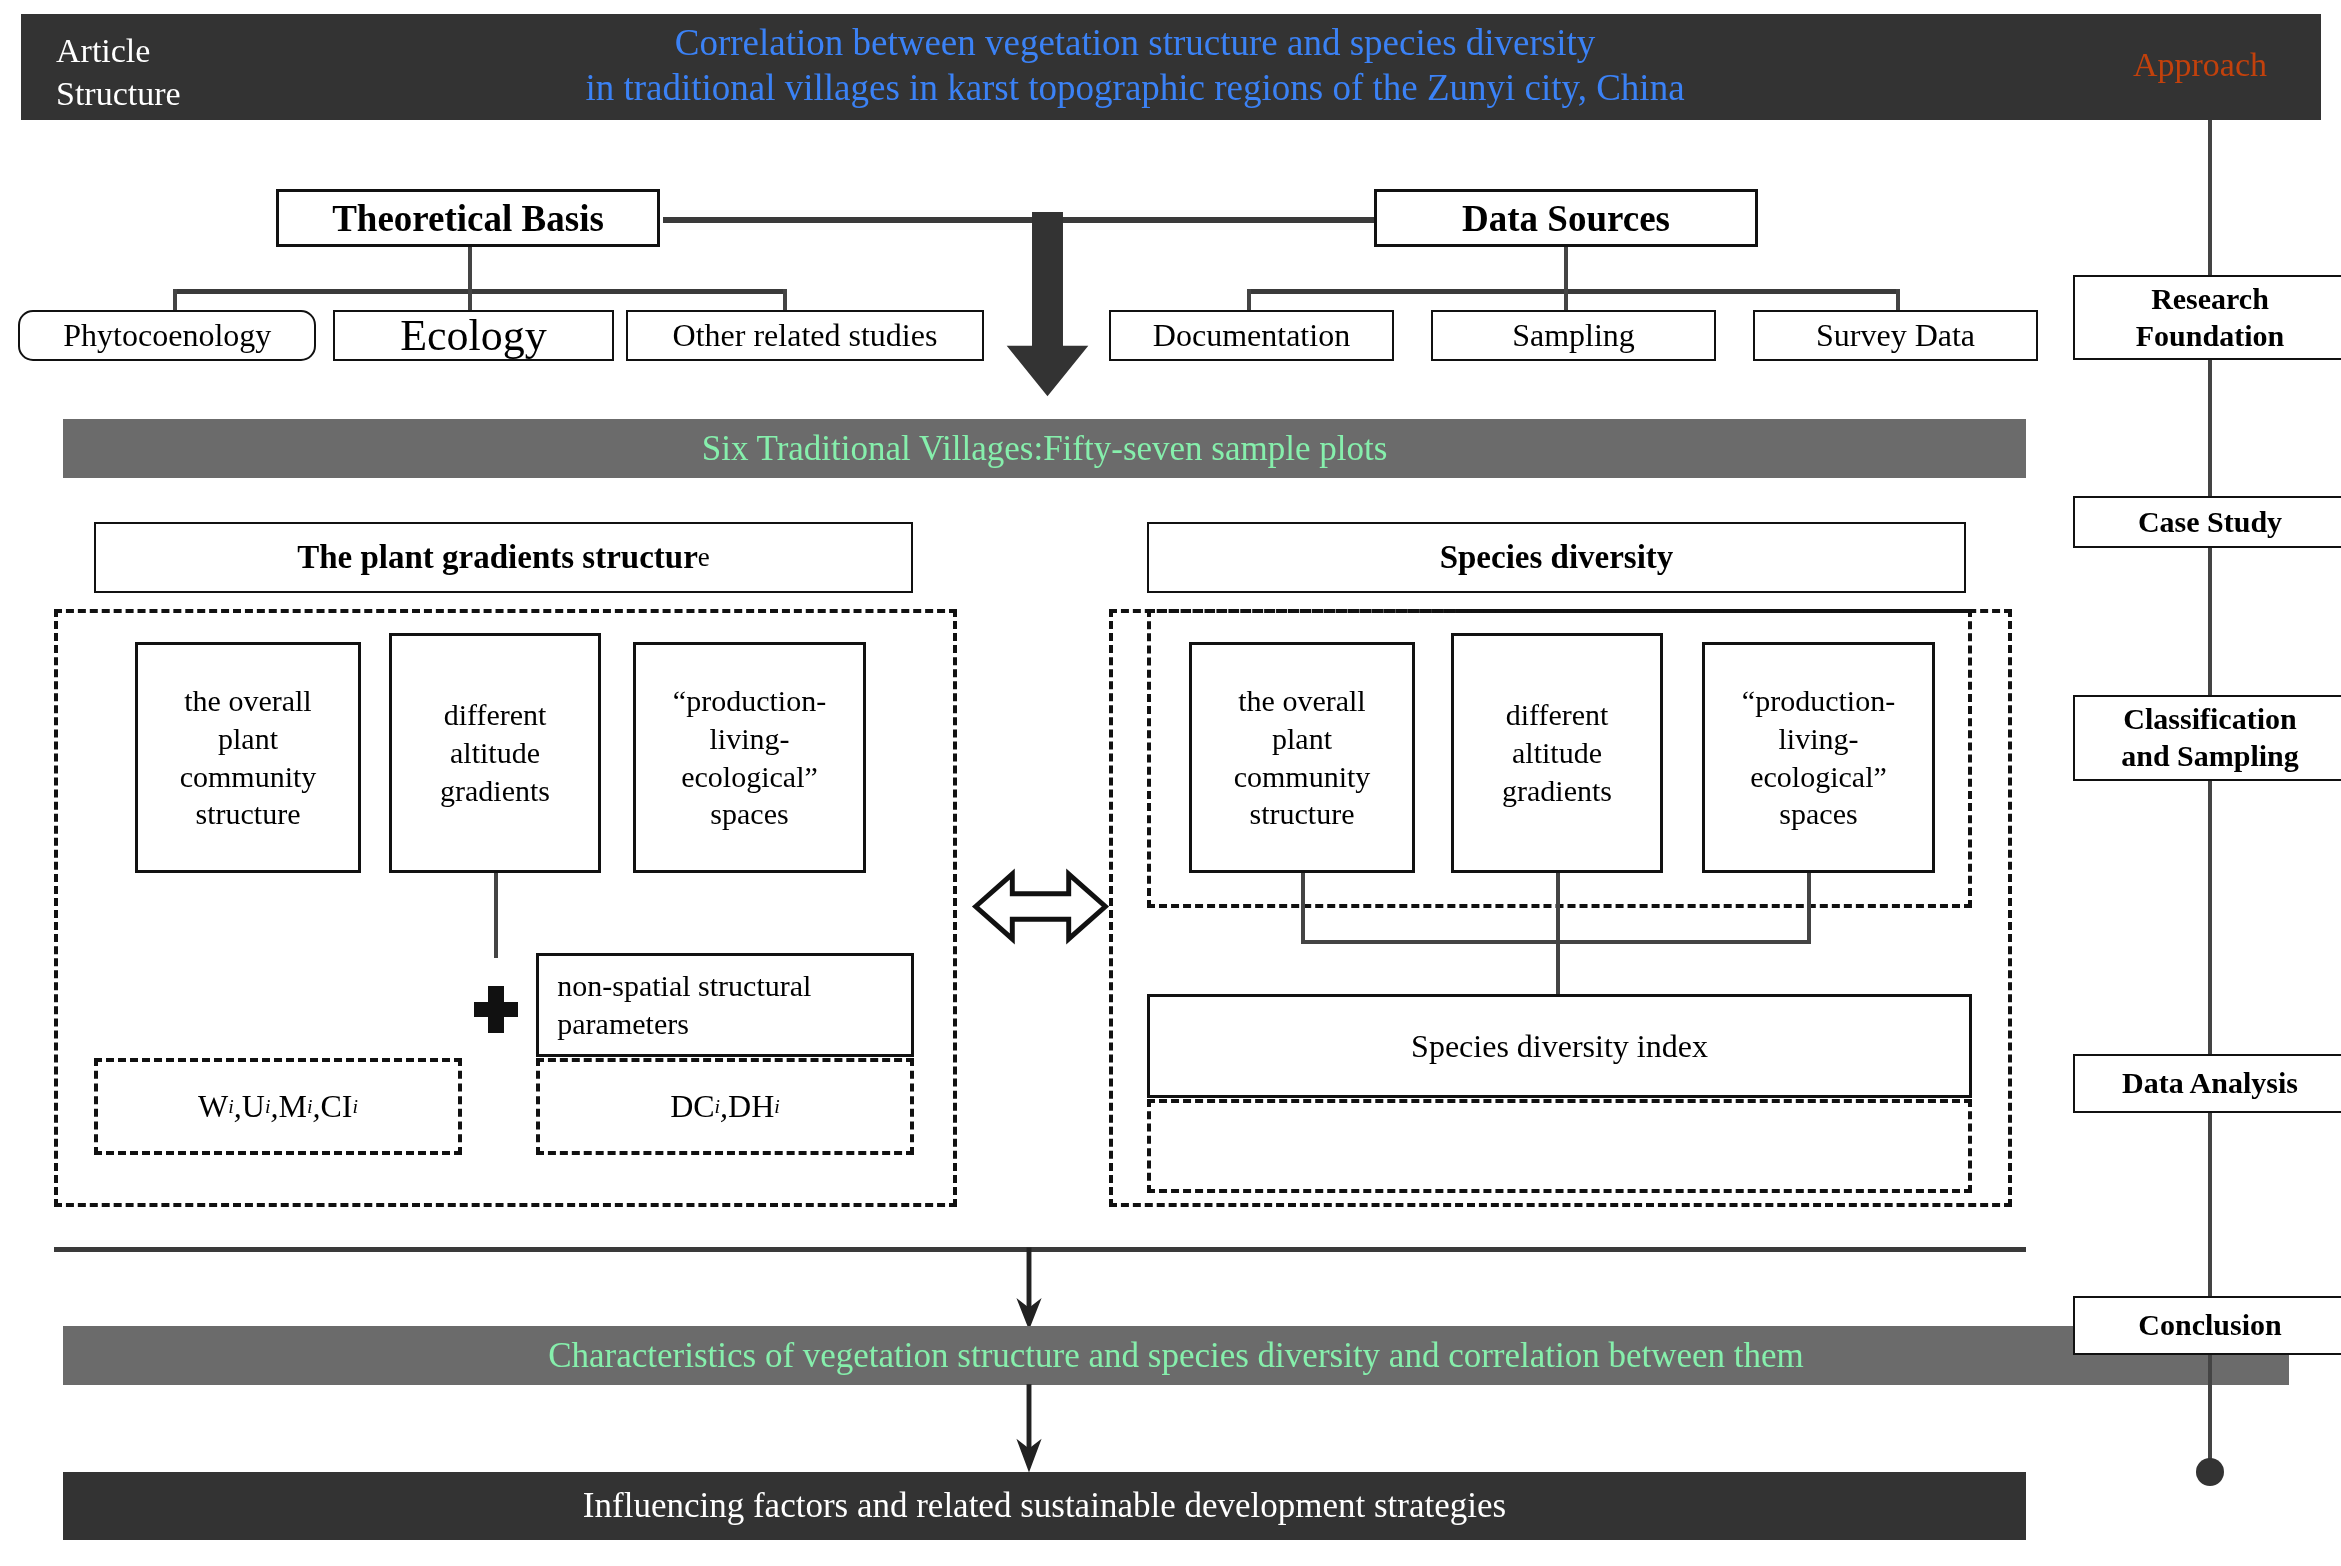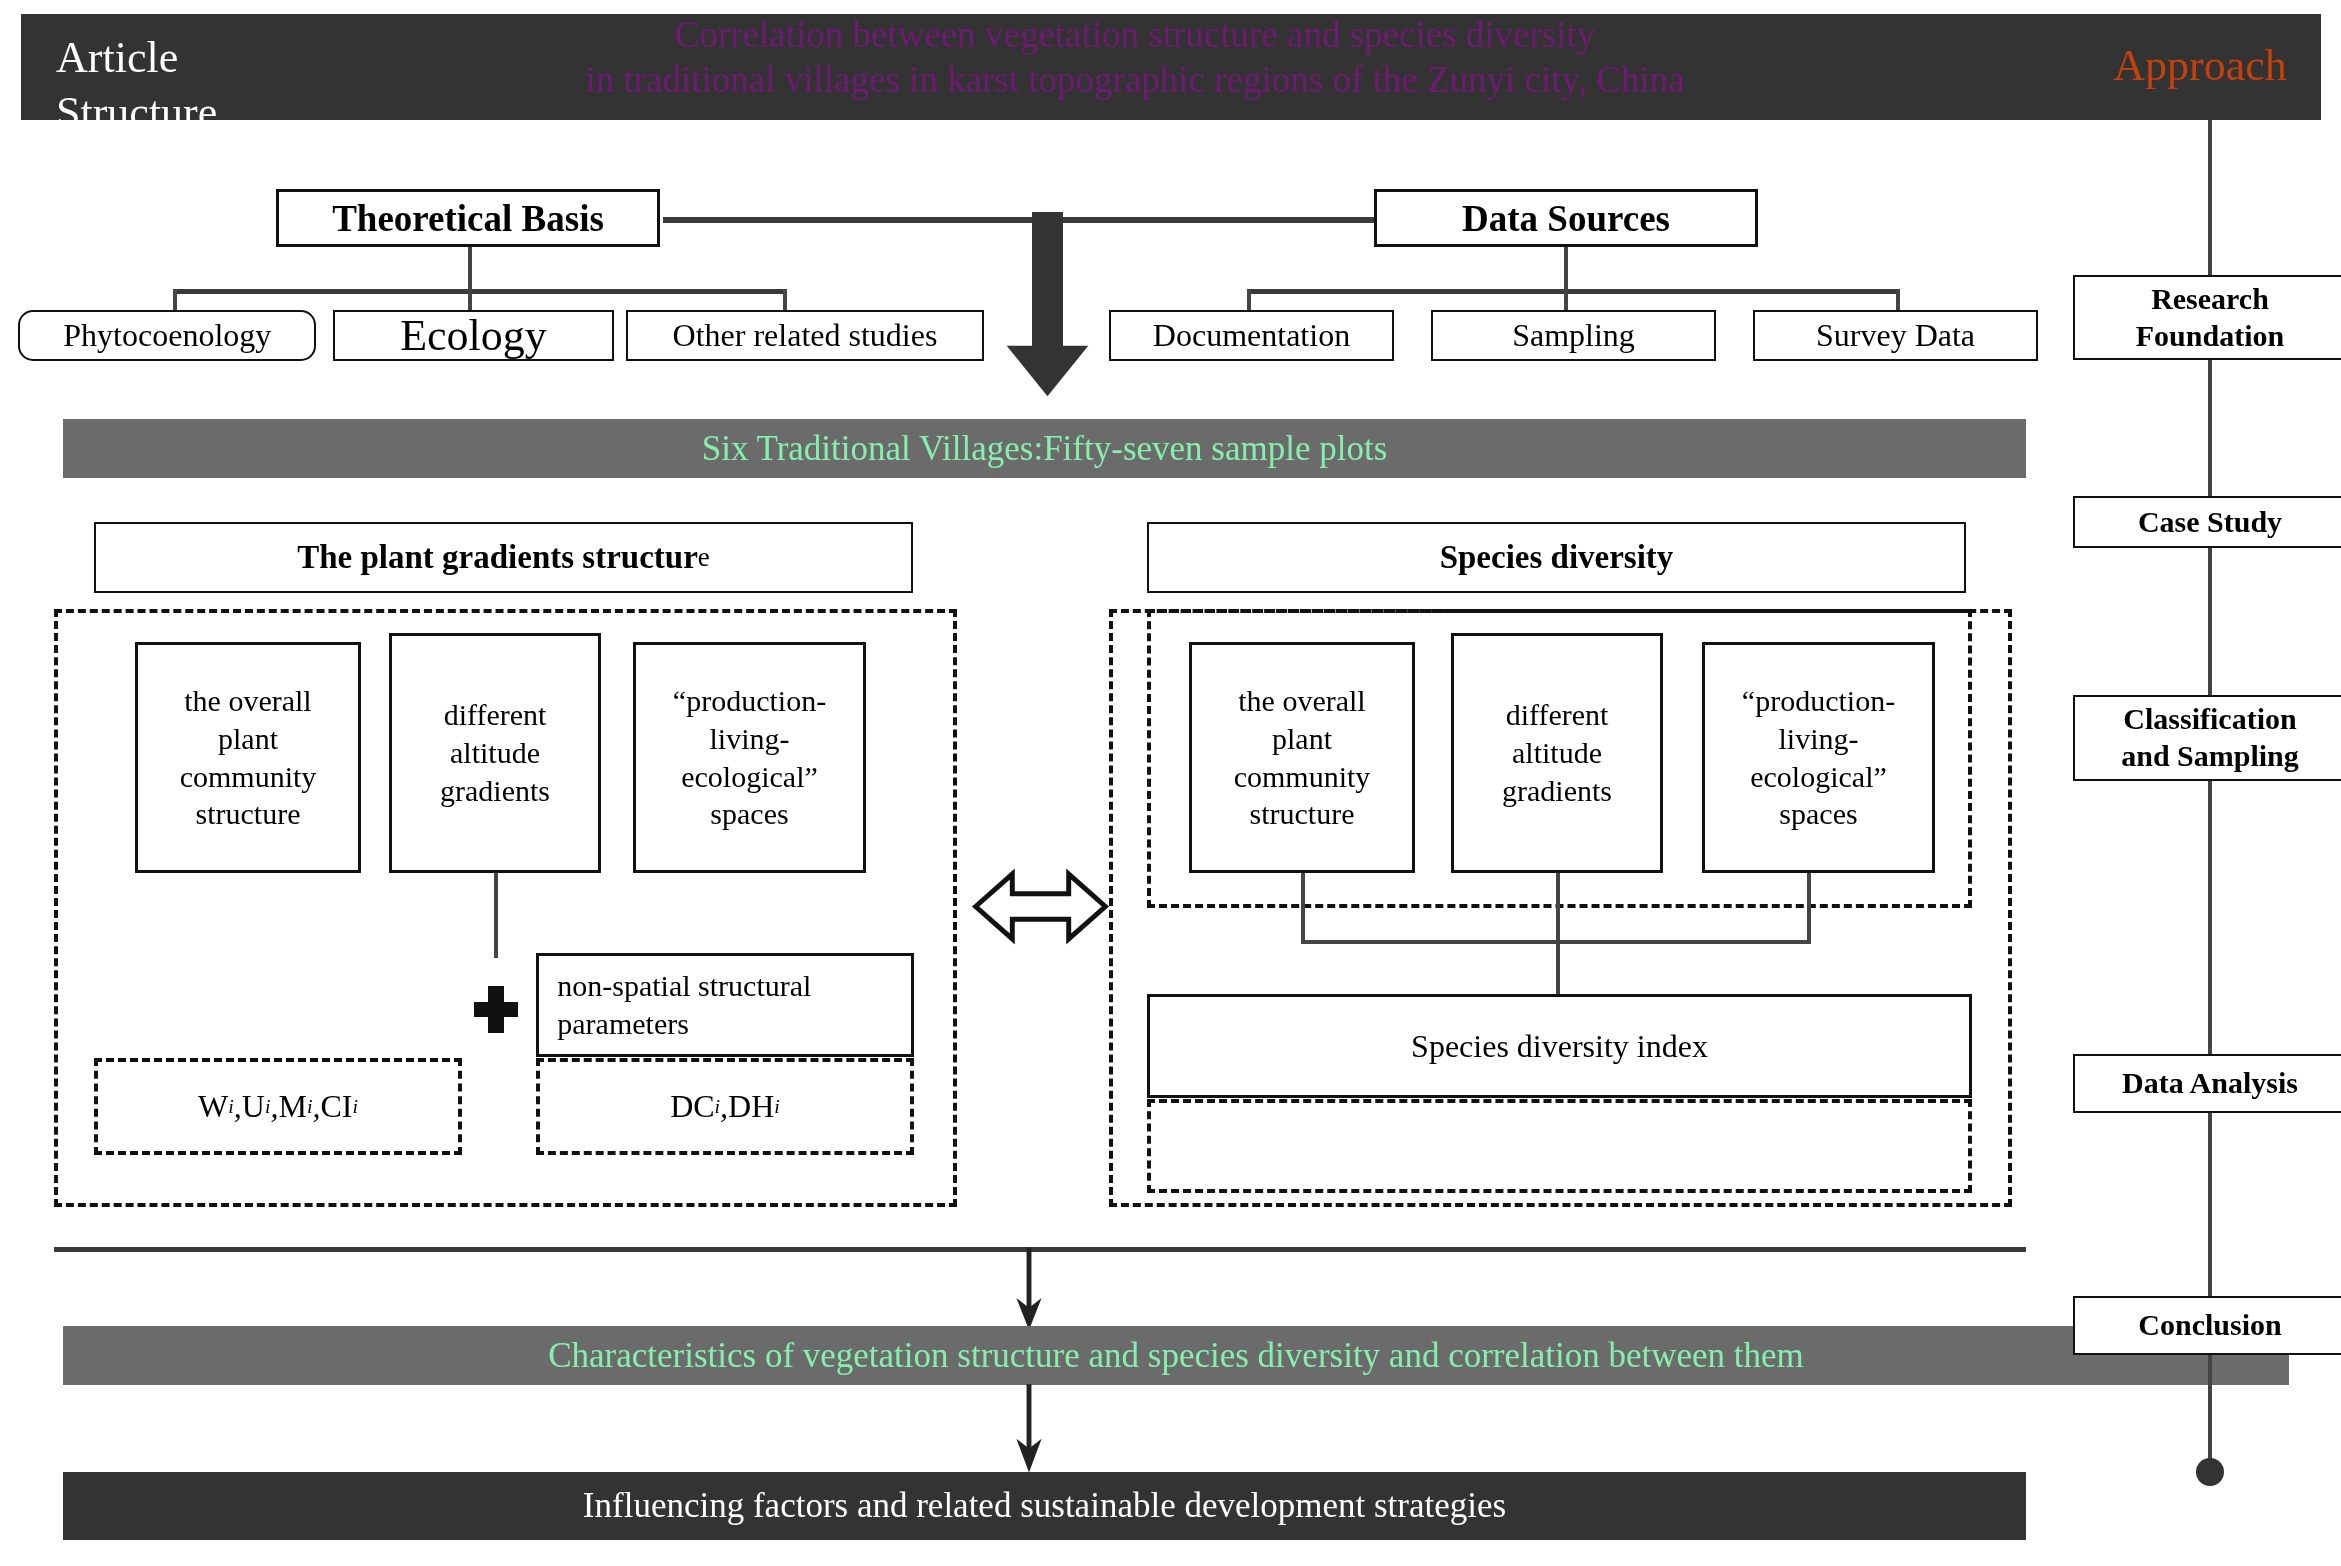--- a/index.html
+++ b/index.html
@@ -8,21 +8,21 @@
   .abs{position:absolute;box-sizing:border-box;}
   .dark{background:#333333;color:#ffffff;}
   .gray{background:#6b6b6b;color:#86efac;}
   .ctr{display:flex;align-items:center;justify-content:center;text-align:center;}
   .box{background:#fff;border:3.5px solid #111;}
   .thinbox{background:#fff;border:2.8px solid #111;}
   .dashbox{border:4.2px dashed #111;background:transparent;}
   .ln{background:#3a3a3a;}
   .lnthin{background:#444;}
   .t-title{font-size:37px;line-height:1.22;font-weight:400;}
-  .t-side{font-size:44px;line-height:1.25;}
+  .t-side{font-size:34px;line-height:1.25;}
   .t-h1{font-size:37px;font-weight:bold;}
   .t-h2{font-size:33px;font-weight:bold;}
   .t-banner{font-size:35px;}
   .t-leaf{font-size:30px;line-height:1.26;}
   .t-appr{font-size:30px;font-weight:bold;line-height:1.22;}
   .t-formula{font-size:32px;}
   .t-formula i{font-style:italic;}
   .t-formula sub{font-size:0.62em;font-style:italic;}
   .plus{position:absolute;}
   .plus:before,.plus:after{content:"";position:absolute;background:#111;}
@@ -34,21 +34,21 @@
 </head>
 <body>
 
 <div id="root">
 
   <div class="abs dark" style="left:21px;top:14px;width:2300px;height:106px;"></div>
   <div class="abs t-side" style="left:56px;top:30px;width:296px;">
     <div style="color:#fff;">Article</div>
     <div style="color:#fff;">Structure</div>
   </div>
-  <div class="abs t-title" style="left:437px;top:12px;width:1396px;text-align:center;color:#701a75;">
+  <div class="abs t-title" style="left:437px;top:20px;width:1396px;text-align:center;color:#3b82f6;">
     <div>Correlation between vegetation structure and species diversity</div>
     <div>in traditional villages in karst topographic regions of the Zunyi city, China</div>
   </div>
   <div class="abs t-side ctr" style="left:2073px;top:30px;width:254px;height:71px;color:#c2410c;">Approach</div>
 
   <div class="abs ln" style="left:663px;top:217px;width:712px;height:6.3px;"></div>
 
   <svg class="abs" style="left:998px;top:212px;" width="99" height="190" viewBox="0 0 140 270">
     <polygon points="48,0 92,0 92,190 128,190 70,262 12,190 48,190" fill="#333"></polygon>
   </svg>

